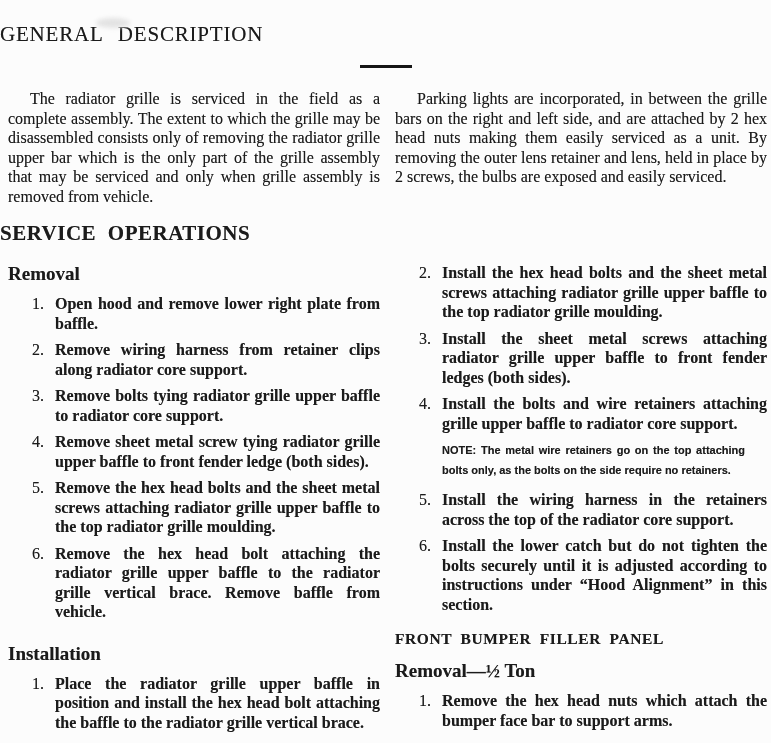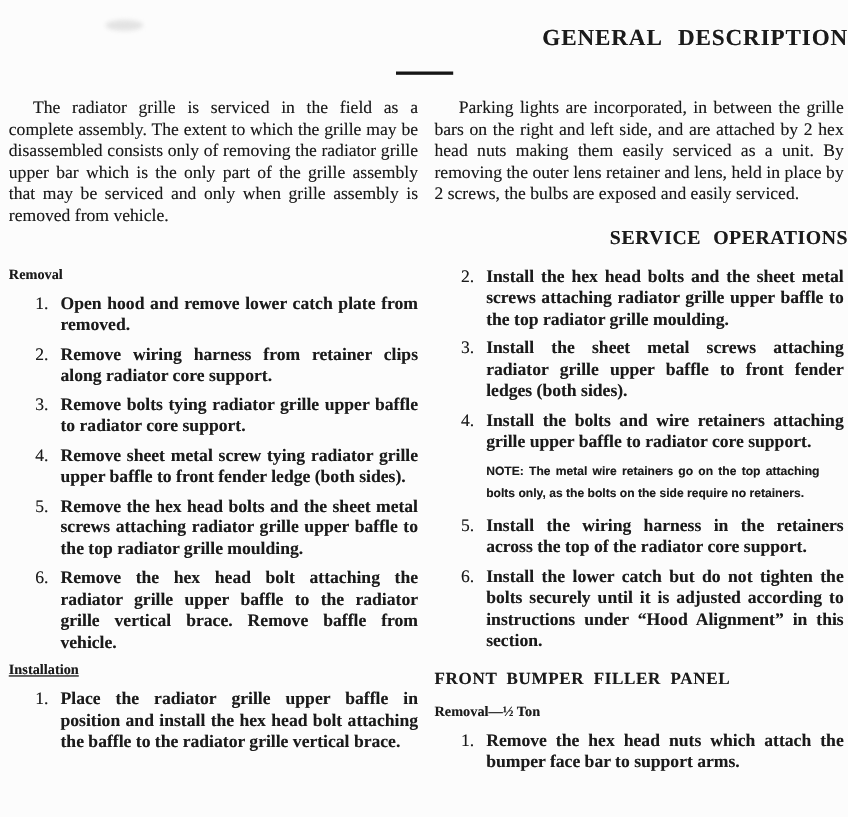--- a/index.html
+++ b/index.html
@@ -27,23 +27,23 @@
     top: -4px;
     left: 96px;
     width: 34px;
     height: 10px;
     background: #e3e3e3;
     border-radius: 50%;
     filter: blur(2px);
   }
   .doc-title {
     margin-top: 22px;
-    text-align: right;
+    text-align: left;
     font-size: 21px;
-    font-weight: bold;
+    font-weight: normal;
     letter-spacing: 0.8px;
     word-spacing: 9px;
   }
   .title-rule {
     width: 52px;
     height: 3px;
     background: #161616;
     margin: 18px auto 0 auto;
   }
   .two-col {
@@ -60,39 +60,39 @@
     margin-top: 21px;
   }
   .intro-para {
     font-size: 16px;
     line-height: 19.5px;
     text-align: justify;
     text-indent: 22px;
     margin: 0;
   }
   .section-heading {
-    margin-top: 0;
-    text-align: right;
-    font-size: 18px;
+    margin-top: 15px;
+    text-align: left;
+    font-size: 21px;
     font-weight: bold;
     letter-spacing: 0.5px;
     word-spacing: 6px;
   }
   .main-row {
     margin-top: 13px;
   }
   .sub-section-heading {
     font-size: 15.5px;
     font-weight: bold;
     letter-spacing: 0.6px;
     word-spacing: 4px;
     margin: 0 0 11px 0;
   }
   .proc-label {
-    font-size: 13px;
+    font-size: 19px;
     font-weight: bold;
     margin: 0 0 9px 0;
   }
   .steps {
     margin: 0;
   }
   .step {
     display: flex;
     padding-left: 8px;
     margin-bottom: 7px;
@@ -111,22 +111,21 @@
   }
   .note-block {
     font-family: "Liberation Sans", sans-serif;
     font-weight: bold;
     font-size: 11px;
     line-height: 20px;
     margin: 4px 22px 10px 47px;
     text-align: justify;
   }
   .gap-above {
-    margin-top: 7px;
-    text-decoration: underline;
+    margin-top: 21px;
   }
   .bumper-heading {
     margin-top: 16px;
     margin-bottom: 12px;
   }
 </style>
 </head>
 <body>
 
 <div class="page">
@@ -149,21 +148,21 @@
 
   <div class="two-col main-row">
 
     <div class="col">
 
       <div class="proc-label">Removal</div>
 
       <div class="steps">
         <div class="step">
           <span class="step-num">1.</span>
-          <span class="step-text">Open hood and remove lower catch plate from removed.</span>
+          <span class="step-text">Open hood and remove lower right plate from baffle.</span>
         </div>
         <div class="step">
           <span class="step-num">2.</span>
           <span class="step-text">Remove wiring harness from retainer clips along radiator core support.</span>
         </div>
         <div class="step">
           <span class="step-num">3.</span>
           <span class="step-text">Remove bolts tying radiator grille upper baffle to radiator core support.</span>
         </div>
         <div class="step">

